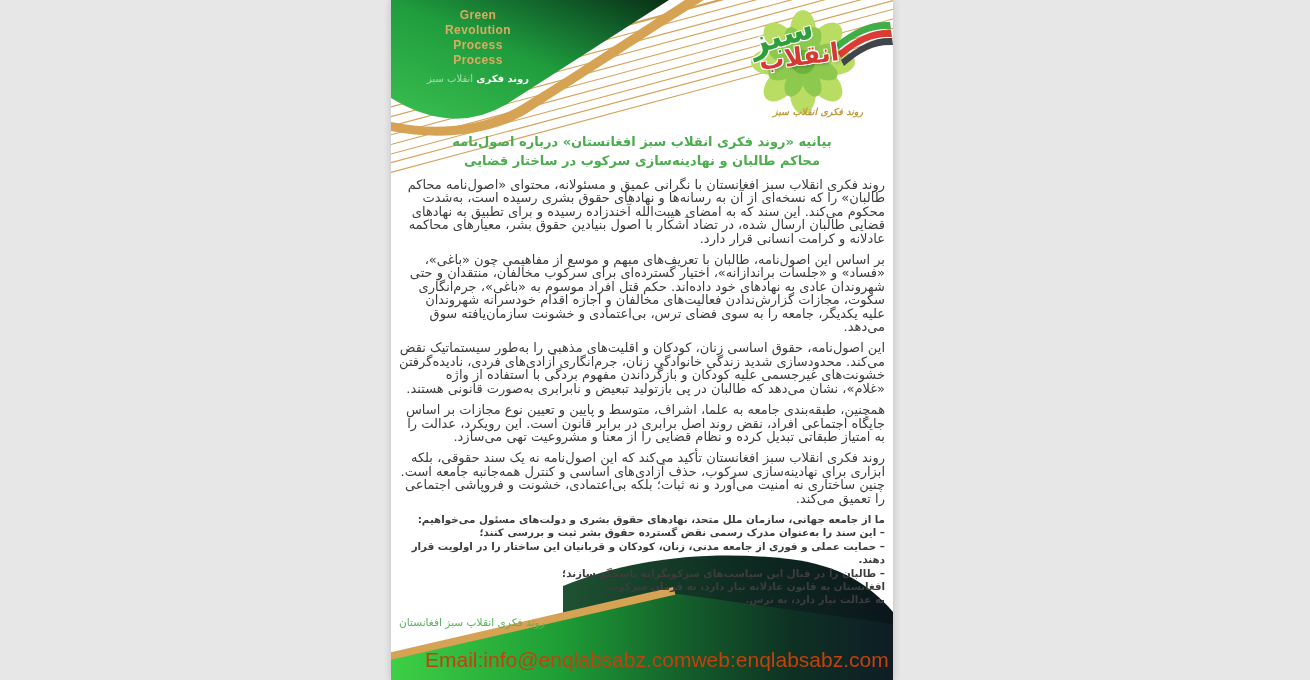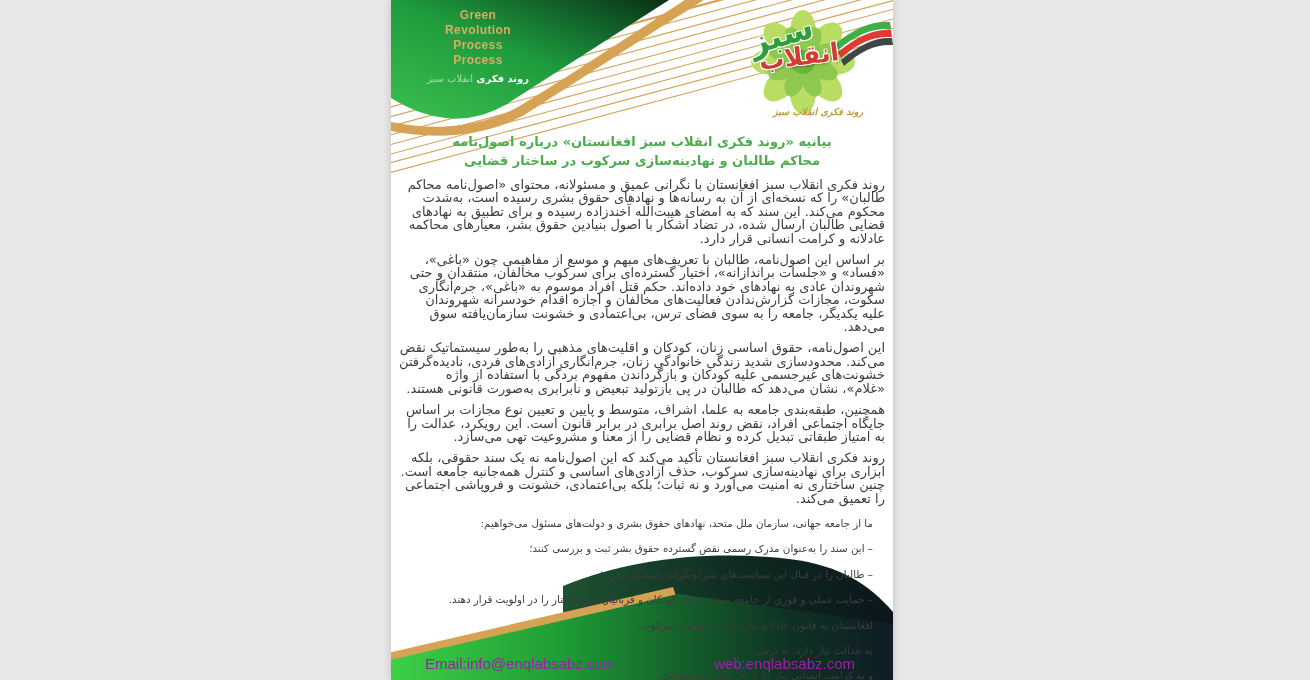--- a/index.html
+++ b/index.html
@@ -28,28 +28,28 @@
     text-shadow:1px 1px 0 #fff,-1px -1px 0 #fff,1px -1px 0 #fff,-1px 1px 0 #fff;}
   .calli-red{left:16px;top:38px;font-size:25px;color:#d43a31;transform:rotate(-7deg);
     text-shadow:1px 1px 0 #fff,-1px -1px 0 #fff,1px -1px 0 #fff,-1px 1px 0 #fff,2px 2px 3px rgba(0,0,0,.25);}
   .logo-caption{position:absolute;left:0;top:102px;width:150px;text-align:center;
     direction:rtl;color:#bf9a3e;font-size:9.5px;font-weight:700;font-style:italic;}
   
   .content{position:absolute;left:8px;right:8px;top:132px;z-index:3;direction:rtl;text-align:right;}
   .title{margin:0 0 8px 0;text-align:center;color:#4bad4e;font-size:13px;line-height:19px;font-weight:700;}
   .title .t-line{display:block;}
   .para{margin:0 0 8px 0;color:#3d3d3d;font-size:13px;line-height:13.4px;}
-  .demands div{margin:12px;color:#3d3d3d;font-size:10.3px;line-height:13.4px;}
+  .demands div{margin:0;color:#3d3d3d;font-size:10.3px;line-height:13.4px;font-weight:bold;}
   .signature{margin-top:9px;text-align:left;color:#57b25a;font-size:10.6px;}
   
   .footer{position:absolute;left:0;bottom:0;width:502px;height:130px;z-index:2;}
   .footer-art{position:absolute;left:0;top:0;}
   .footer-text{position:absolute;left:0;right:0;bottom:8px;display:flex;
-    justify-content:space-between;padding:0 38px 0 34px;color:#a21caf;
-    font-family:"Liberation Sans",sans-serif;font-size:15px;}
+    justify-content:space-between;padding:0 38px 0 34px;color:#c2410c;
+    font-family:"Liberation Sans",sans-serif;font-size:21px;}
 </style>
 </head>
 <body>
 
 <div class="page">
 
   <svg class="header-art" width="502" height="190" viewBox="0 0 502 190">
     <defs>
       <linearGradient id="ribbonGrad" x1="0" y1="1" x2="1" y2="0">
         <stop offset="0" stop-color="#3abf50"></stop>
@@ -132,25 +132,24 @@
       <span class="t-line">محاکم طالبان و نهادینه‌سازی سرکوب در ساختار قضایی</span>
     </h1>
     <p class="para">روند فکری انقلاب سبز افغانستان با نگرانی عمیق و مسئولانه، محتوای «اصول‌نامه محاکم طالبان» را که نسخه‌ای از آن به رسانه‌ها و نهادهای حقوق بشری رسیده است، به‌شدت محکوم می‌کند. این سند که به امضای هیبت‌الله آخندزاده رسیده و برای تطبیق به نهادهای قضایی طالبان ارسال شده، در تضاد آشکار با اصول بنیادین حقوق بشر، معیارهای محاکمه عادلانه و کرامت انسانی قرار دارد.</p>
     <p class="para">بر اساس این اصول‌نامه، طالبان با تعریف‌های مبهم و موسع از مفاهیمی چون «باغی»، «فساد» و «جلسات براندازانه»، اختیار گسترده‌ای برای سرکوب مخالفان، منتقدان و حتی شهروندان عادی به نهادهای خود داده‌اند. حکم قتل افراد موسوم به «باغی»، جرم‌انگاری سکوت، مجازات گزارش‌ندادن فعالیت‌های مخالفان و اجازه اقدام خودسرانه شهروندان علیه یکدیگر، جامعه را به سوی فضای ترس، بی‌اعتمادی و خشونت سازمان‌یافته سوق می‌دهد.</p>
     <p class="para">این اصول‌نامه، حقوق اساسی زنان، کودکان و اقلیت‌های مذهبی را به‌طور سیستماتیک نقض می‌کند. محدودسازی شدید زندگی خانوادگی زنان، جرم‌انگاری آزادی‌های فردی، نادیده‌گرفتن خشونت‌های غیرجسمی علیه کودکان و بازگرداندن مفهوم بردگی با استفاده از واژه «غلام»، نشان می‌دهد که طالبان در پی بازتولید تبعیض و نابرابری به‌صورت قانونی هستند.</p>
     <p class="para">همچنین، طبقه‌بندی جامعه به علما، اشراف، متوسط و پایین و تعیین نوع مجازات بر اساس جایگاه اجتماعی افراد، نقض روند اصل برابری در برابر قانون است. این رویکرد، عدالت را به امتیاز طبقاتی تبدیل کرده و نظام قضایی را از معنا و مشروعیت تهی می‌سازد.</p>
     <p class="para">روند فکری انقلاب سبز افغانستان تأکید می‌کند که این اصول‌نامه نه یک سند حقوقی، بلکه ابزاری برای نهادینه‌سازی سرکوب، حذف آزادی‌های اساسی و کنترل همه‌جانبه جامعه است. چنین ساختاری نه امنیت می‌آورد و نه ثبات؛ بلکه بی‌اعتمادی، خشونت و فروپاشی اجتماعی را تعمیق می‌کند.</p>
     <div class="demands">
       <div>ما از جامعه جهانی، سازمان ملل متحد، نهادهای حقوق بشری و دولت‌های مسئول می‌خواهیم:</div>
       <div>– این سند را به‌عنوان مدرک رسمی نقض گسترده حقوق بشر ثبت و بررسی کنند؛</div>
+      <div>– حمایت عملی و فوری از جامعه مدنی، زنان، کودکان و قربانیان این ساختار را در اولویت قرار دهند.</div>
       <div>– طالبان را در قبال این سیاست‌های سرکوبگرانه پاسخگو سازند؛</div>
-      <div>– حمایت عملی و فوری از جامعه مدنی، زنان، کودکان و قربانیان این ساختار را در اولویت قرار دهند.</div>
       <div>افغانستان به قانون عادلانه نیاز دارد، نه فرمان سرکوب.</div>
       <div>به عدالت نیاز دارد، نه ترس.</div>
-      <div>و به کرامت انسانی نیاز دارد، نه تحقیر سیستماتیک.</div>
     </div>
     <div class="signature">روند فکری انقلاب سبز افغانستان</div>
   </div>
 
   <div class="footer">
     <svg class="footer-art" width="502" height="130" viewBox="0 0 502 130">
       <defs>
         <linearGradient id="hillGrad" x1="0" y1="0" x2="1" y2="0">
           <stop offset="0" stop-color="#1e5231"></stop>
           <stop offset="0.55" stop-color="#0e2a21"></stop>

